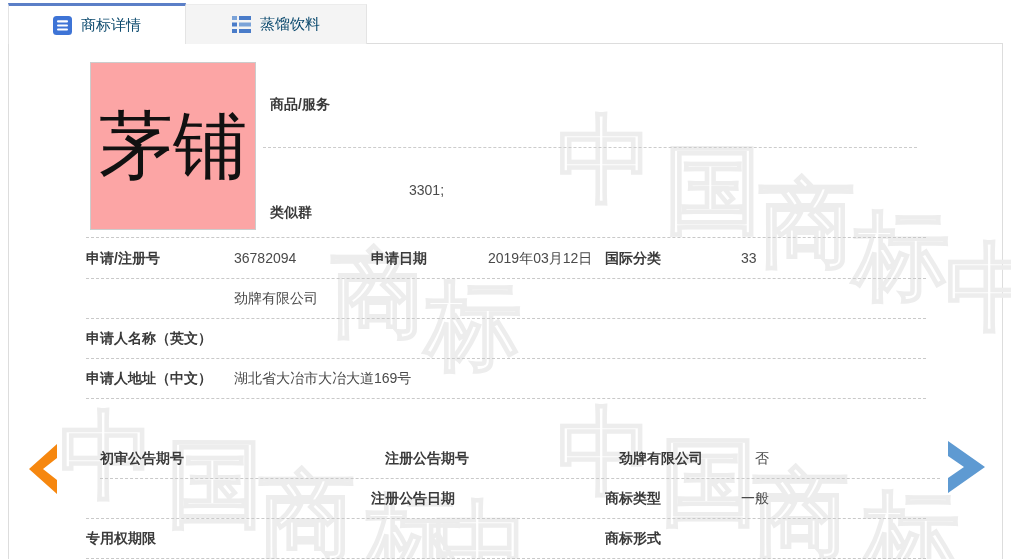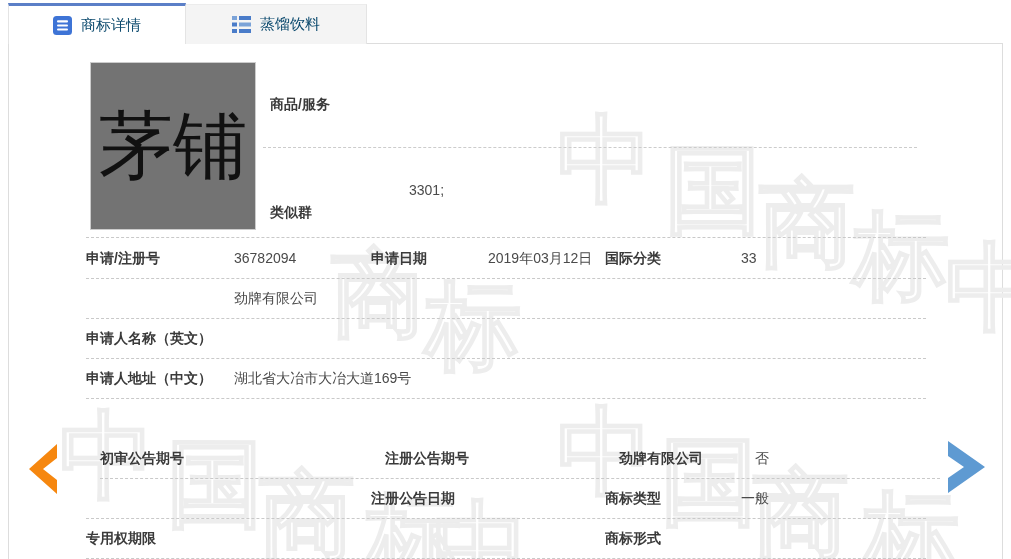--- a/index.html
+++ b/index.html
@@ -22,21 +22,21 @@
   
   .card-body{position:absolute;top:41px;left:0;width:993px;height:515px;background:#fff;
        border-left:1px solid #ddd;border-right:1px solid #ddd;}
   
   .wm{position:absolute;z-index:1;font-size:96px;line-height:1;font-weight:bold;
       color:transparent;-webkit-text-stroke:1.5px #ededed;pointer-events:none;
       font-family:"Liberation Sans",sans-serif;}
   .content{position:absolute;left:0;top:0;width:993px;height:515px;z-index:2;}
   
   .tm-img{position:absolute;left:81px;top:18px;width:164px;height:166px;border:1px solid #ccc;
-      background:#737373;display:flex;align-items:center;justify-content:center;}
+      background:#fca5a5;display:flex;align-items:center;justify-content:center;}
   .tm-img span{font-family:"Liberation Serif","DejaVu Serif",serif;font-size:74px;color:#111;line-height:1;}
   
   .lbl{font-weight:bold;color:#3a3a3a;}
   .goods-label{position:absolute;left:261px;top:52px;white-space:nowrap;}
   .goods-text{position:absolute;left:387px;top:20px;width:527px;line-height:38px;color:#4a4a4a;}
   .goods-text a{color:#3a8ee6;text-decoration:none;cursor:pointer;}
   .sep-dashed{position:absolute;left:254px;top:103px;width:654px;border-top:1px dashed #ccc;}
   .sim-label{position:absolute;left:261px;top:132px;white-space:nowrap;margin-top:28px;}
   .sim-value{position:absolute;left:400px;top:138px;white-space:nowrap;}
   

